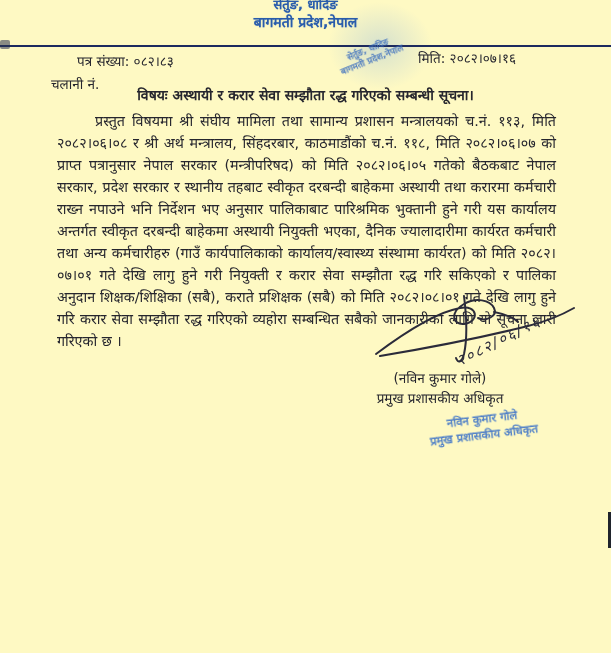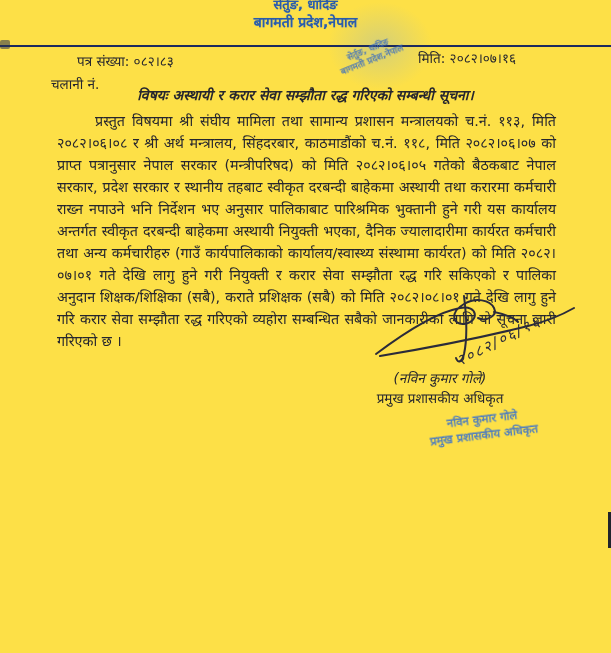--- a/index.html
+++ b/index.html
@@ -1,20 +1,20 @@
 <!DOCTYPE html>
 <html><head>
 <meta charset="utf-8">
 <style>
   html,body{margin:0;padding:0;background:#e8e8e8;}
   .page{
     position:relative;
     width:611px;height:653px;
     margin:0 auto;
-    background:#fde047;
+    background:#fef9c3;
     overflow:hidden;
     font-family:"DejaVu Sans","Liberation Sans",sans-serif;
     color:#26262e;
   }
   
   .letterhead{position:absolute;top:-4px;left:0;width:100%;text-align:center;}
   .lh1{
     font-size:13px;font-weight:bold;color:#2a5caa;
     text-shadow:0 0 1px rgba(90,143,214,.55);
     line-height:17px;
@@ -45,39 +45,39 @@
   .stamp-fragment{
     position:absolute;top:44px;left:300px;width:140px;
     transform:rotate(-22deg);
     color:rgba(60,110,190,.85);
     font-size:9px;font-weight:bold;text-align:center;line-height:11px;
     filter:blur(.4px);
   }
   
   .subject{
     position:absolute;top:85px;left:0;width:100%;
-    text-align:center;font-weight:bold;font-size:14px;font-style:italic;
+    text-align:center;font-weight:bold;font-size:14px;
   }
   
   .body-text{
     position:absolute;top:110px;left:57px;width:499px;
     font-size:14.3px;line-height:22px;
     text-align:justify;text-indent:38px;
   }
   
   .sig-scribble{position:absolute;top:292px;left:368px;pointer-events:none;}
   .sig-date{
     position:absolute;top:330px;left:452px;
     transform:rotate(-27deg);
     font-size:15px;color:#2b2b3a;letter-spacing:2px;
     font-style:italic;
   }
   .sig-name{
     position:absolute;top:369px;left:360px;width:160px;
-    text-align:center;font-size:13.5px;font-style:italic;
+    text-align:center;font-size:13.5px;
   }
   .sig-title{
     position:absolute;top:389px;left:350px;width:180px;
     text-align:center;font-size:13.5px;
   }
   .sig-stamp{
     position:absolute;top:411px;left:398px;width:170px;
     transform:rotate(-7deg);
     color:rgba(64,118,200,.9);
     font-size:11.5px;font-weight:bold;text-align:center;line-height:16px;

